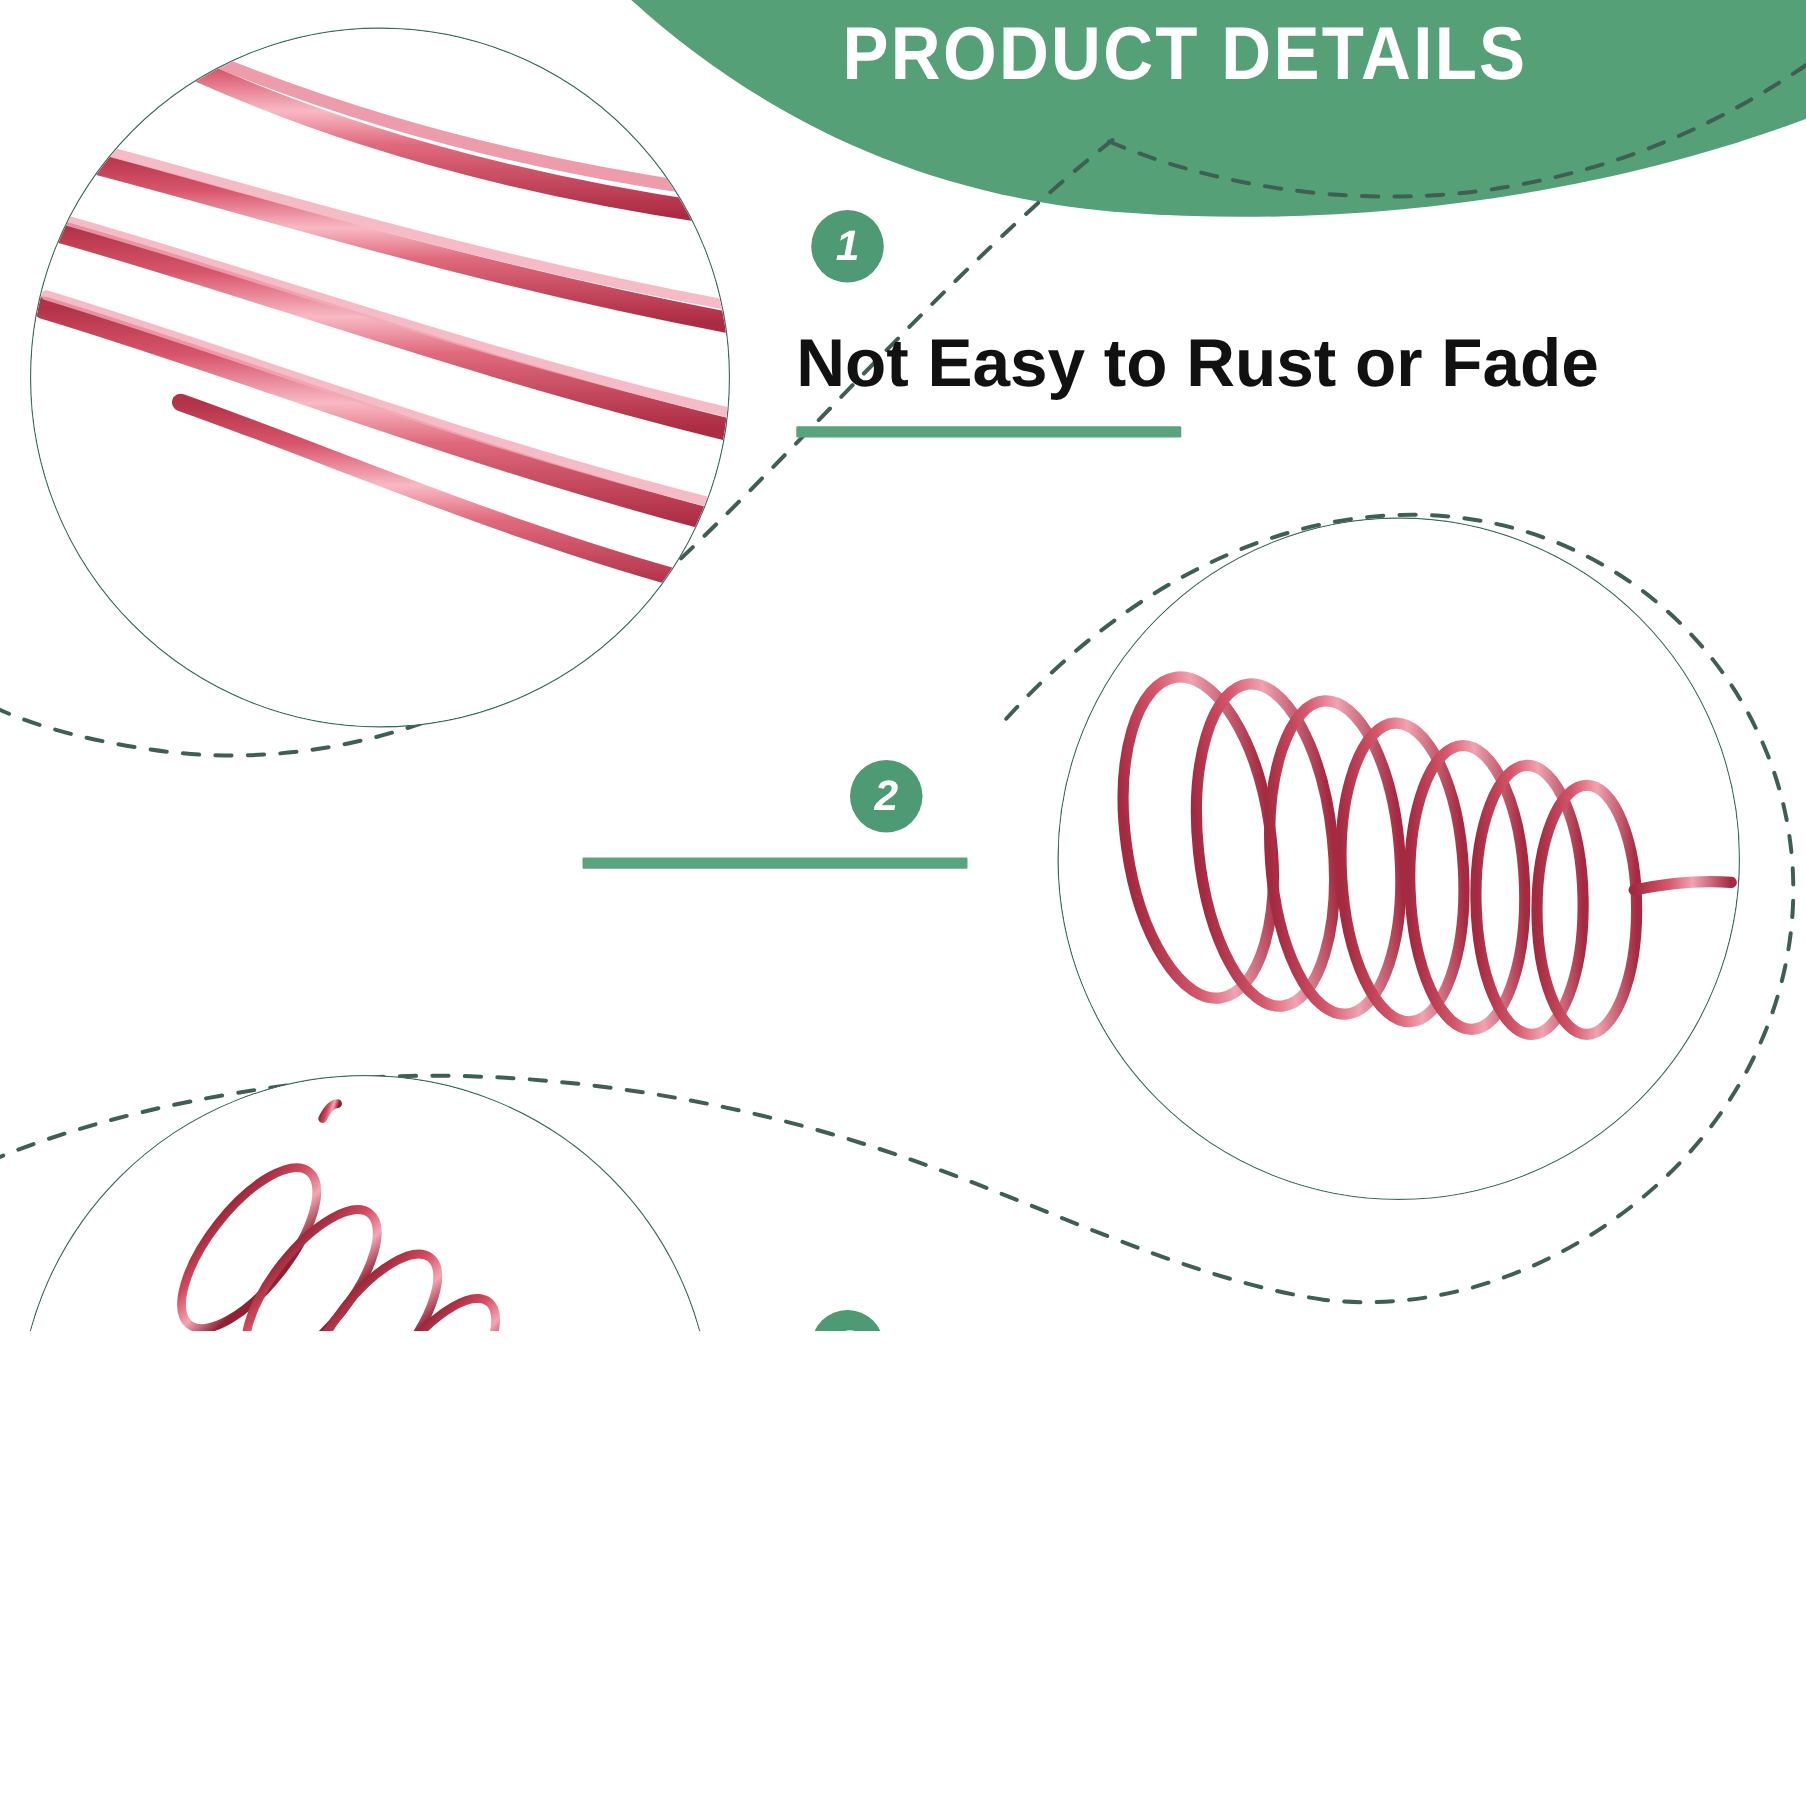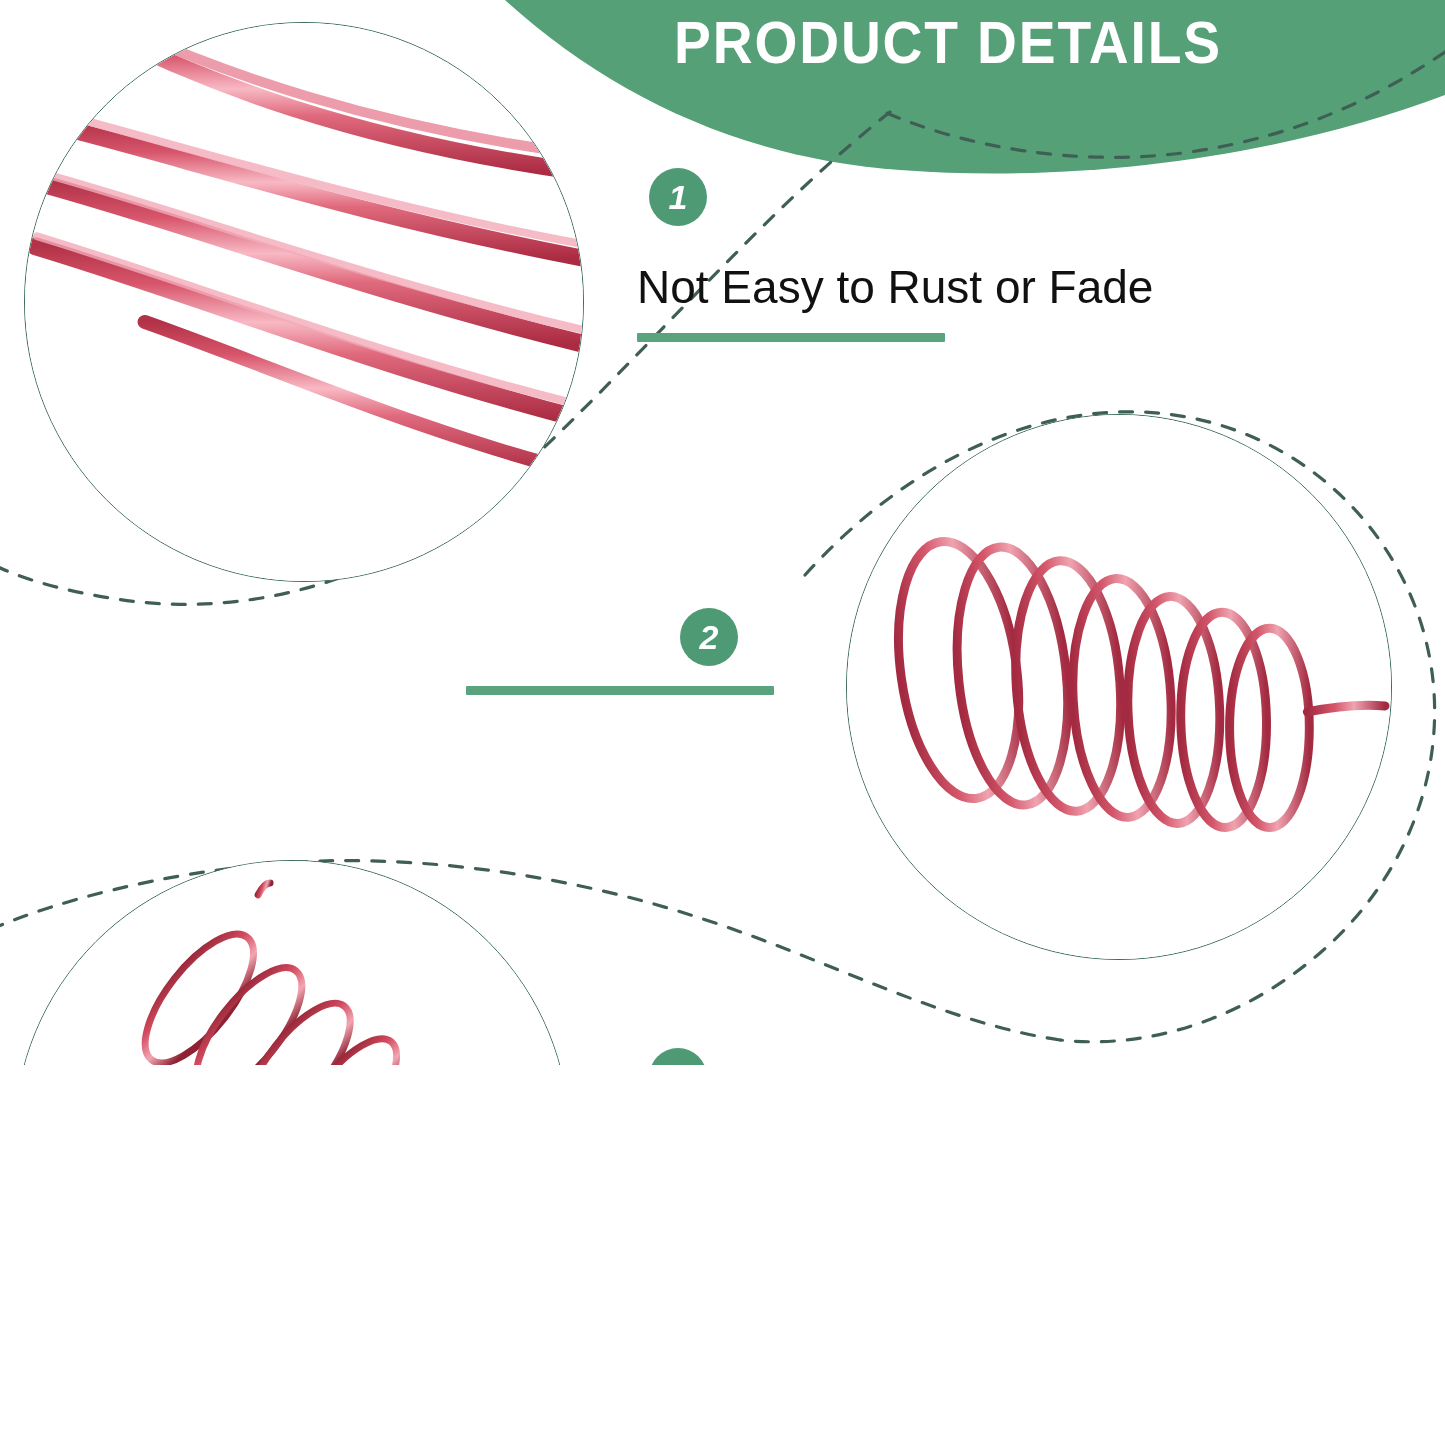--- a/index.html
+++ b/index.html
@@ -43,22 +43,22 @@
     align-items: center;
     justify-content: center;
     color: #ffffff;
     font-size: 34px;
     font-weight: bold;
     font-style: italic;
     line-height: 1;
     letter-spacing: 0px;
   }
   .feature-title {
-    font-size: 46px;
-    font-weight: normal;
+    font-size: 54px;
+    font-weight: bold;
     color: #111111;
     white-space: nowrap;
     line-height: 1.1;
   }
   .rule {
     height: 9px;
     border-radius: 1px;
   }
   .f1 { left: 637px; top: 168px; text-align: left; }
   .f1 .badge { margin-left: 12px; }

